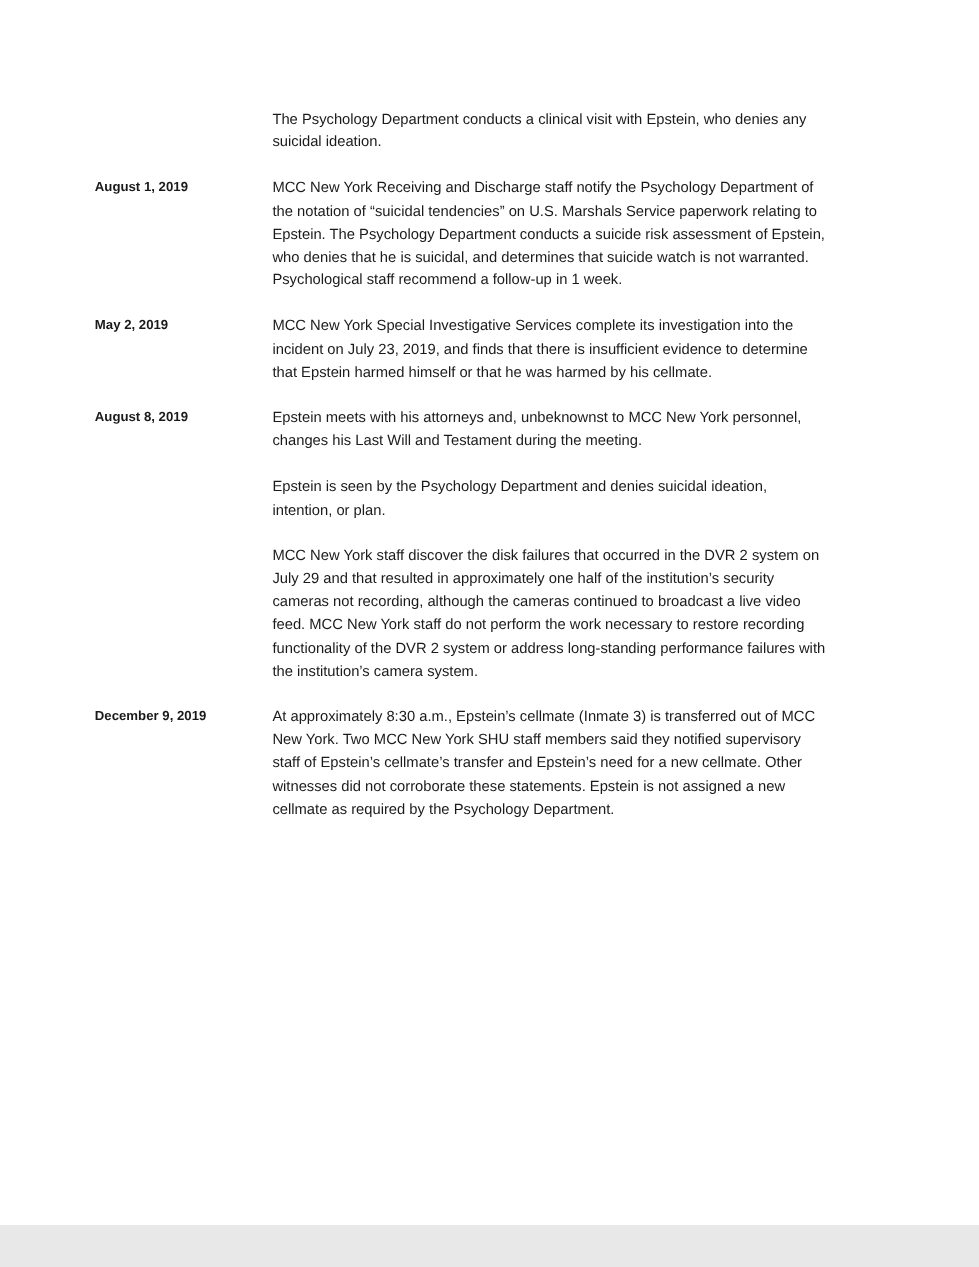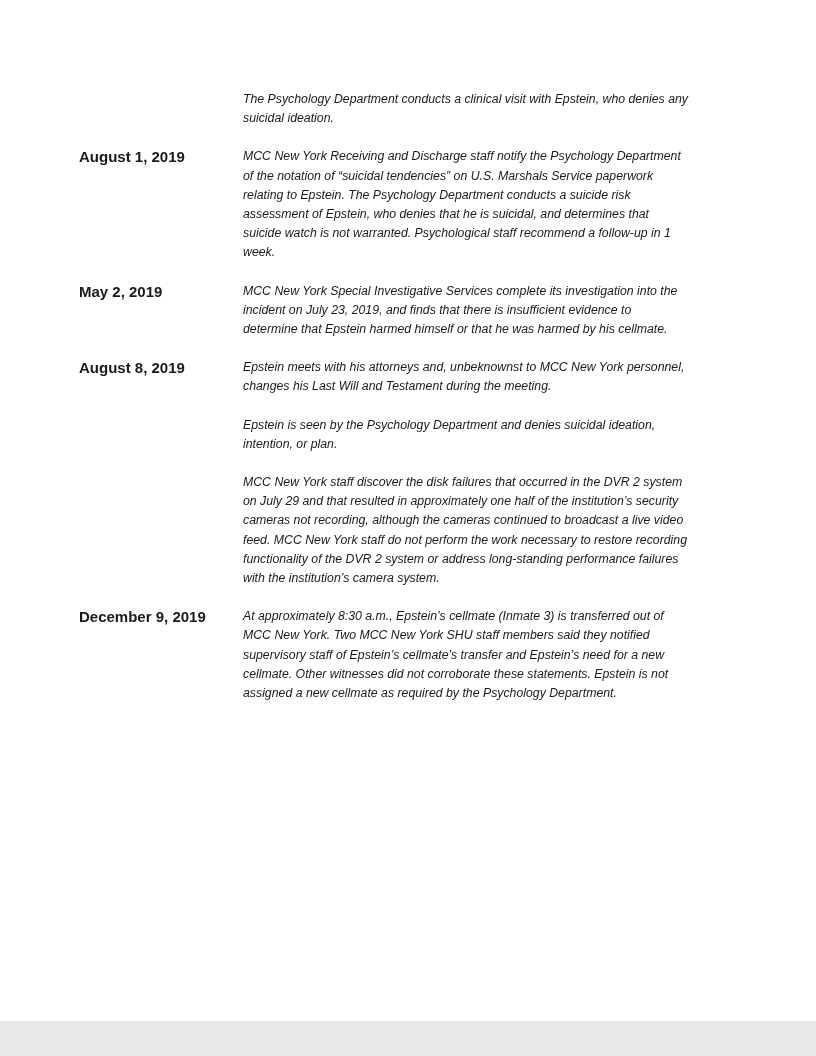--- a/index.html
+++ b/index.html
@@ -28,35 +28,34 @@
   }
   .entry {
     display: flex;
     flex-direction: row;
     align-items: flex-start;
     margin-bottom: 19px;
   }
   .entry-date {
     width: 148px;
     flex: 0 0 148px;
-    font-size: 15px;
+    font-size: 11px;
     font-weight: bold;
     color: #1a1a1a;
     line-height: 19.2px;
     padding-top: 0px;
   }
   .entry-body {
     flex: 1 1 auto;
     font-size: 12.3px;
     color: #1a1a1a;
     line-height: 19.2px;
   }
   .para {
-    margin: 0 0 19px 16px;
-    font-style: italic;
+    margin: 0 0 19px 0;
   }
   .para:last-child {
     margin-bottom: 0;
   }
   .page-number {
     position: absolute;
     left: 0;
     right: 0;
     top: 1032px;
     text-align: right;

